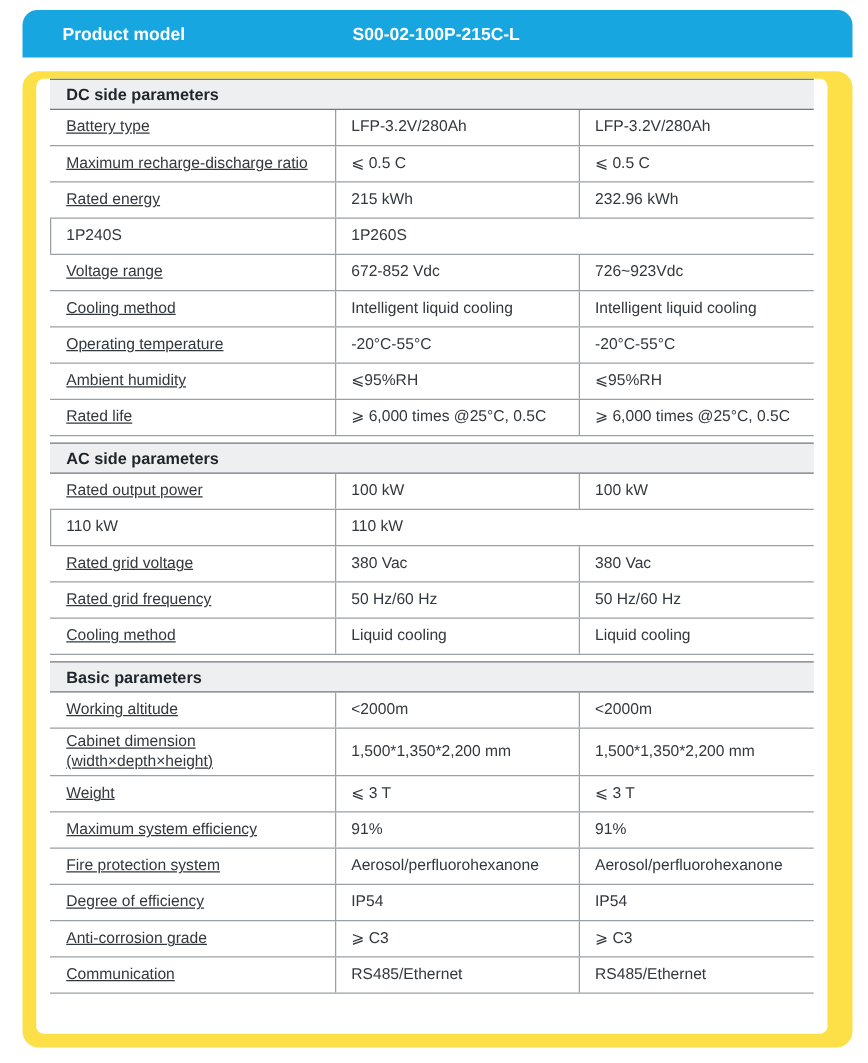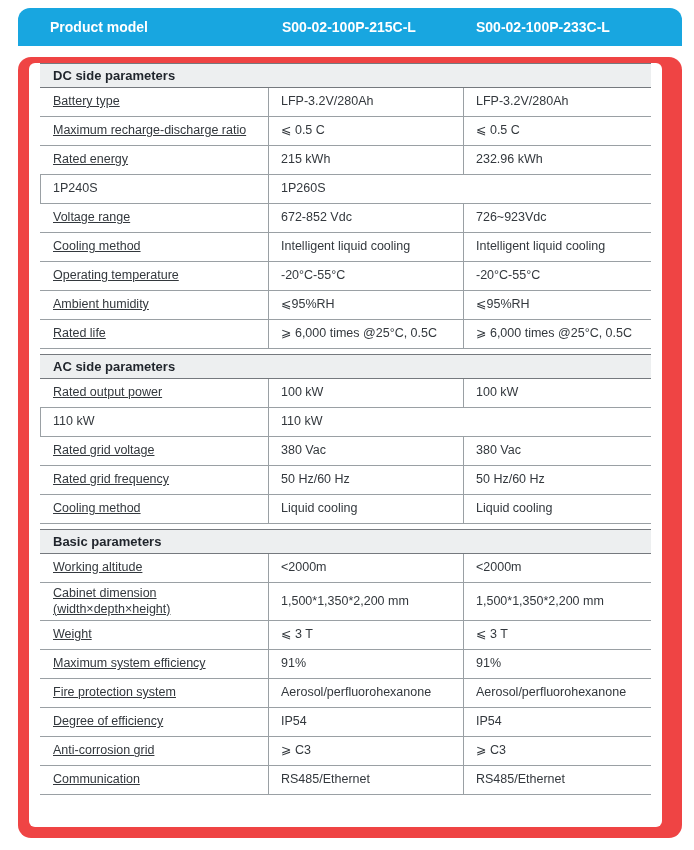--- a/index.html
+++ b/index.html
@@ -31,21 +31,21 @@
   }
   .hcol1 { width: 250px; padding-left: 32px; box-sizing: border-box; }
   .hcol2 { width: 195px; padding-left: 14px; box-sizing: border-box; }
   .hcol3 { flex: 1; padding-left: 13px; box-sizing: border-box; }
   .outer-card {
     position: absolute;
     left: 18px;
     top: 57px;
     width: 664px;
     height: 781px;
-    background: #ef4444;
+    background: #fde047;
     border-radius: 13px;
     box-sizing: border-box;
     padding: 6px 20px 11px 11px;
   }
   .inner-card {
     background: #ffffff;
     border-radius: 6px;
     box-sizing: border-box;
     height: 100%;
     padding: 0 11px 6px 11px;
@@ -88,21 +88,20 @@
   }
 </style>
 </head>
 <body>
 
 <div class="page">
 
   <div class="header-bar" style="background: rgb(24, 166, 224);">
     <div class="hcol1">Product model</div>
     <div class="hcol2">S00-02-100P-215C-L</div>
-    <div class="hcol3">S00-02-100P-233C-L</div>
   </div>
 
   <div class="outer-card">
     <div class="inner-card" id="table-root">
         <div class="section-title">DC side parameters</div>
         <div class="row">
           <div class="cell label">Battery type</div>
           <div class="cell val">LFP-3.2V/280Ah</div>
           <div class="cell val">LFP-3.2V/280Ah</div>
         </div>
@@ -196,21 +195,21 @@
           <div class="cell label">Fire protection system</div>
           <div class="cell val">Aerosol/perfluorohexanone</div>
           <div class="cell val">Aerosol/perfluorohexanone</div>
         </div>
         <div class="row">
           <div class="cell label">Degree of efficiency</div>
           <div class="cell val">IP54</div>
           <div class="cell val">IP54</div>
         </div>
         <div class="row">
-          <div class="cell label">Anti-corrosion grid</div>
+          <div class="cell label">Anti-corrosion grade</div>
           <div class="cell val">⩾ C3</div>
           <div class="cell val">⩾ C3</div>
         </div>
         <div class="row">
           <div class="cell label">Communication</div>
           <div class="cell val">RS485/Ethernet</div>
           <div class="cell val">RS485/Ethernet</div>
         </div>
       </div>
   </div>

